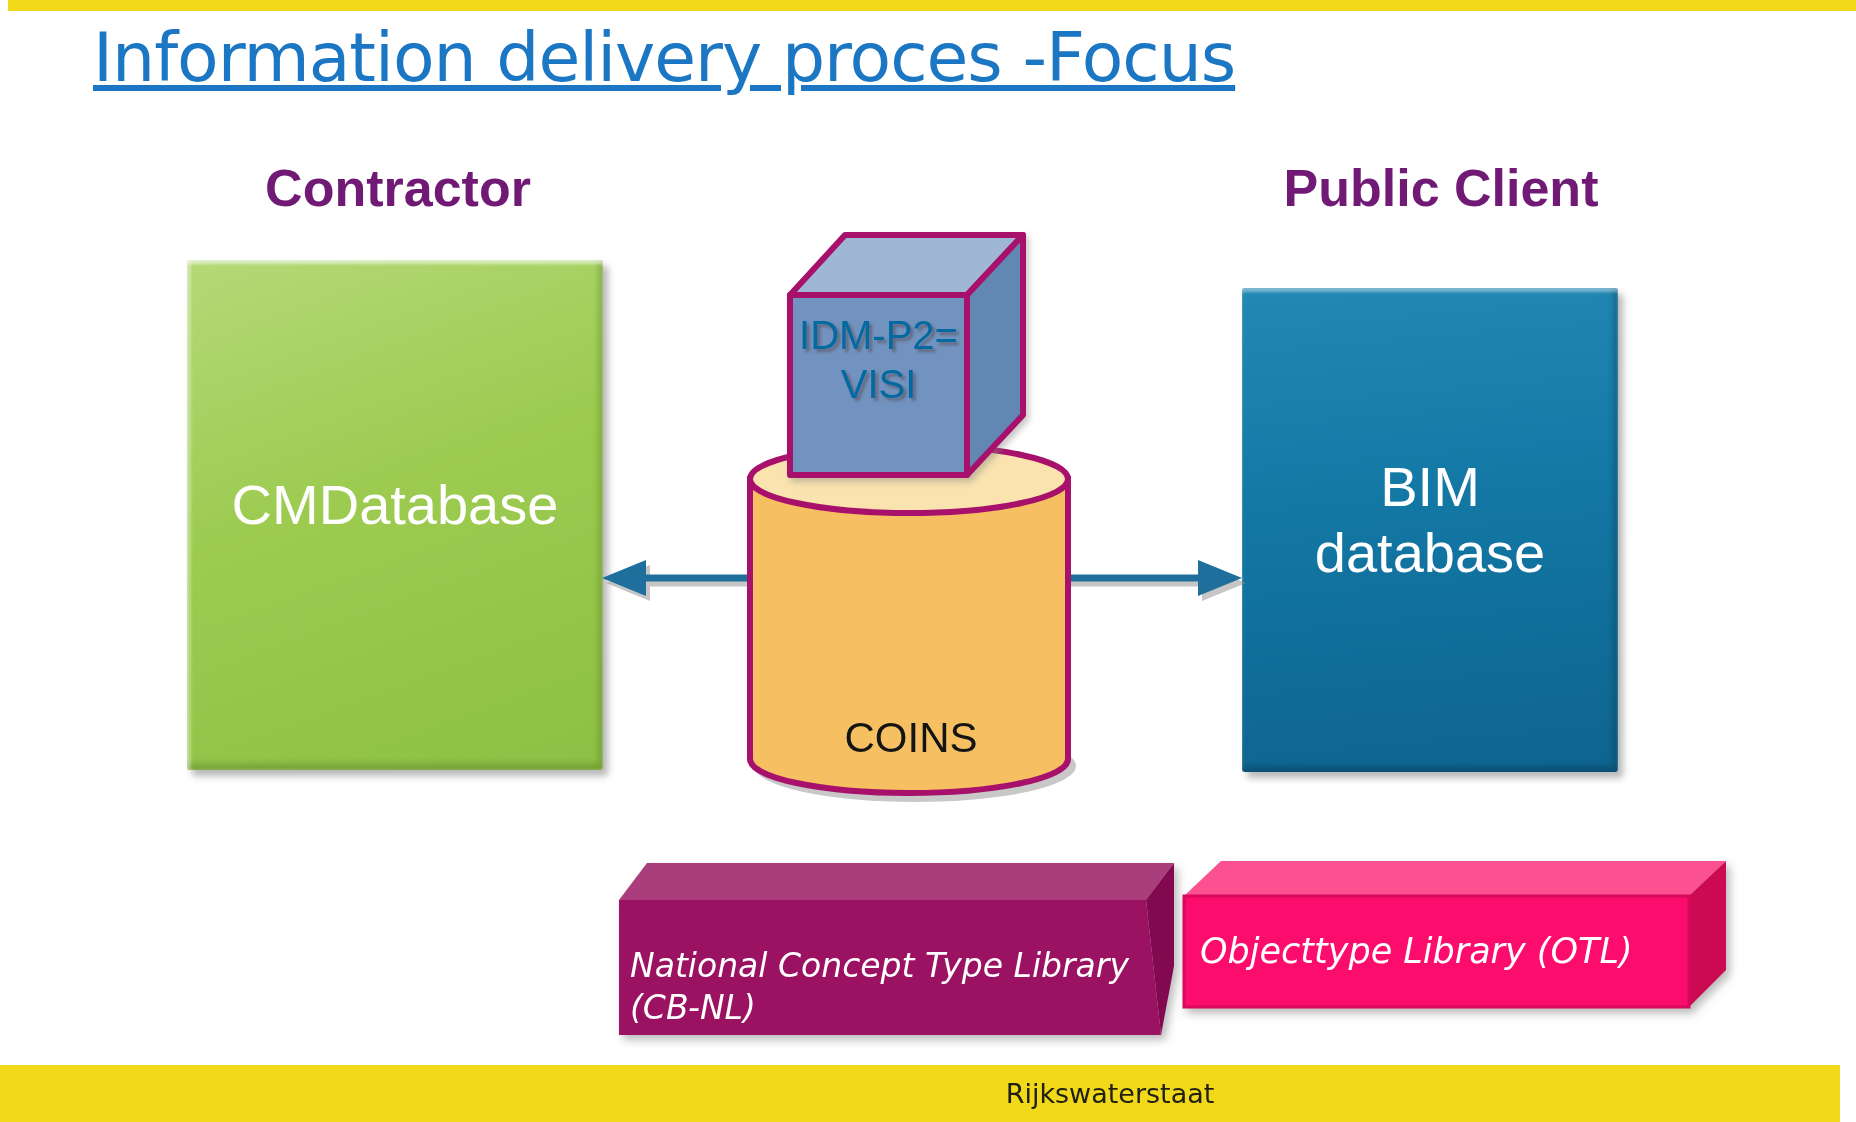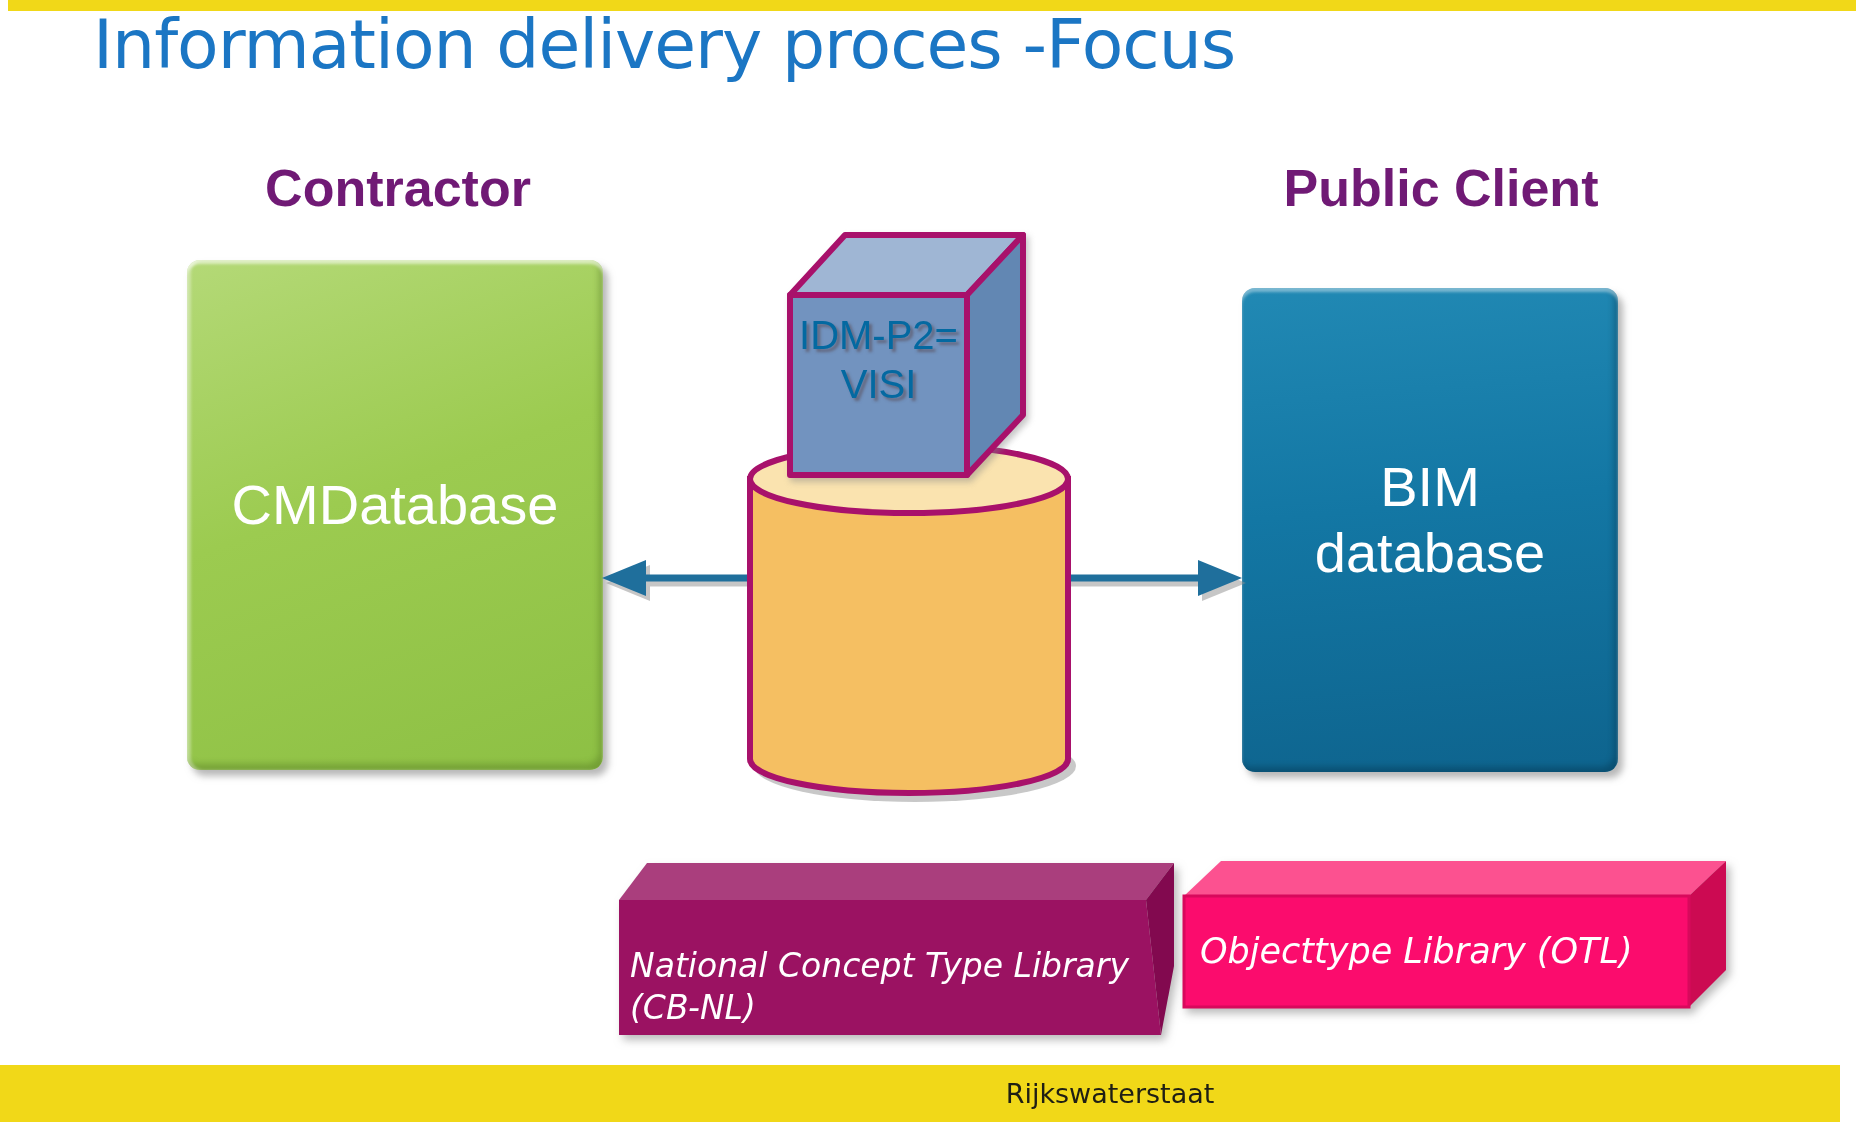--- a/index.html
+++ b/index.html
@@ -17,37 +17,38 @@
   .footer-bar{left:0;top:1065px;width:1840px;height:57px;background:#F1D818;}
   .footer-label{
     position:absolute;left:380px;right:0;top:13px;
     text-align:center;
     font-family:"DejaVu Sans",sans-serif;
     font-size:27px;color:#1f1f14;
   }
 
   
   .slide-title{
-    left:93px;top:5px;width:1500px;
+    left:93px;top:18px;width:1500px;
     font-family:"DejaVu Sans",sans-serif;
     font-size:68px;color:#1B76C4;letter-spacing:-1px;
     white-space:nowrap;
+    text-decoration:underline;
   }
 
   
   .actor{
     top:158px;width:400px;text-align:center;
     font-size:52px;font-weight:bold;color:#701a75;
   }
   .actor-contractor{left:198px;}
   .actor-public-client{left:1241px;}
 
   
   .db-box{
-    border-radius:13px;
+    border-radius:3px;
     display:flex;align-items:center;justify-content:center;
     text-align:center;color:#ffffff;
   }
   .green-box{
     left:187px;top:260px;width:416px;height:510px;
     background:linear-gradient(160deg,#b4d977 0%,#9CCB50 45%,#8dc044 100%);
     box-shadow:inset 0 4px 3px rgba(255,255,255,.55),
                inset 4px 0 3px rgba(255,255,255,.35),
                inset -4px -6px 6px rgba(70,100,25,.35),
                5px 6px 7px rgba(125,125,125,.55);
@@ -123,20 +124,21 @@
       <polygon points="602,578 646,560 646,596" stroke="none"></polygon>
       <polygon points="1242,578 1198,560 1198,596" stroke="none"></polygon>
     </g>
   </svg>
 
   <svg class="abs cyl-svg" viewBox="733 436 350 372">
     <ellipse cx="915" cy="766" rx="161" ry="36" fill="#9a9a9a" opacity="0.55"></ellipse>
     <path d="M750,479 L750,759 A159,34 0 0 0 1068,759 L1068,479 Z" fill="#F5BF62" stroke="#A8116B" stroke-width="6"></path>
     <ellipse cx="909" cy="479" rx="159" ry="34" fill="#FAE3AF" stroke="#A8116B" stroke-width="6"></ellipse>
   </svg>
+  <div class="abs coins-label">COINS</div>
 
   <svg class="abs cube-svg" viewBox="756 206 300 300">
     <path d="M790,295 L845,235 L1023,235 L967,295 Z" fill="#9FB6D4" stroke="#A8116B" stroke-width="6" stroke-linejoin="round"></path>
     <path d="M967,295 L1023,235 L1023,415 L967,475 Z" fill="#6287B3" stroke="#A8116B" stroke-width="6" stroke-linejoin="round"></path>
     <path d="M790,295 L967,295 L967,475 L790,475 Z" fill="#7293BF" stroke="#A8116B" stroke-width="6" stroke-linejoin="round"></path>
   </svg>
   <div class="abs cube-label">
     <div>IDM-P2=</div>
     <div>VISI</div>
   </div>

